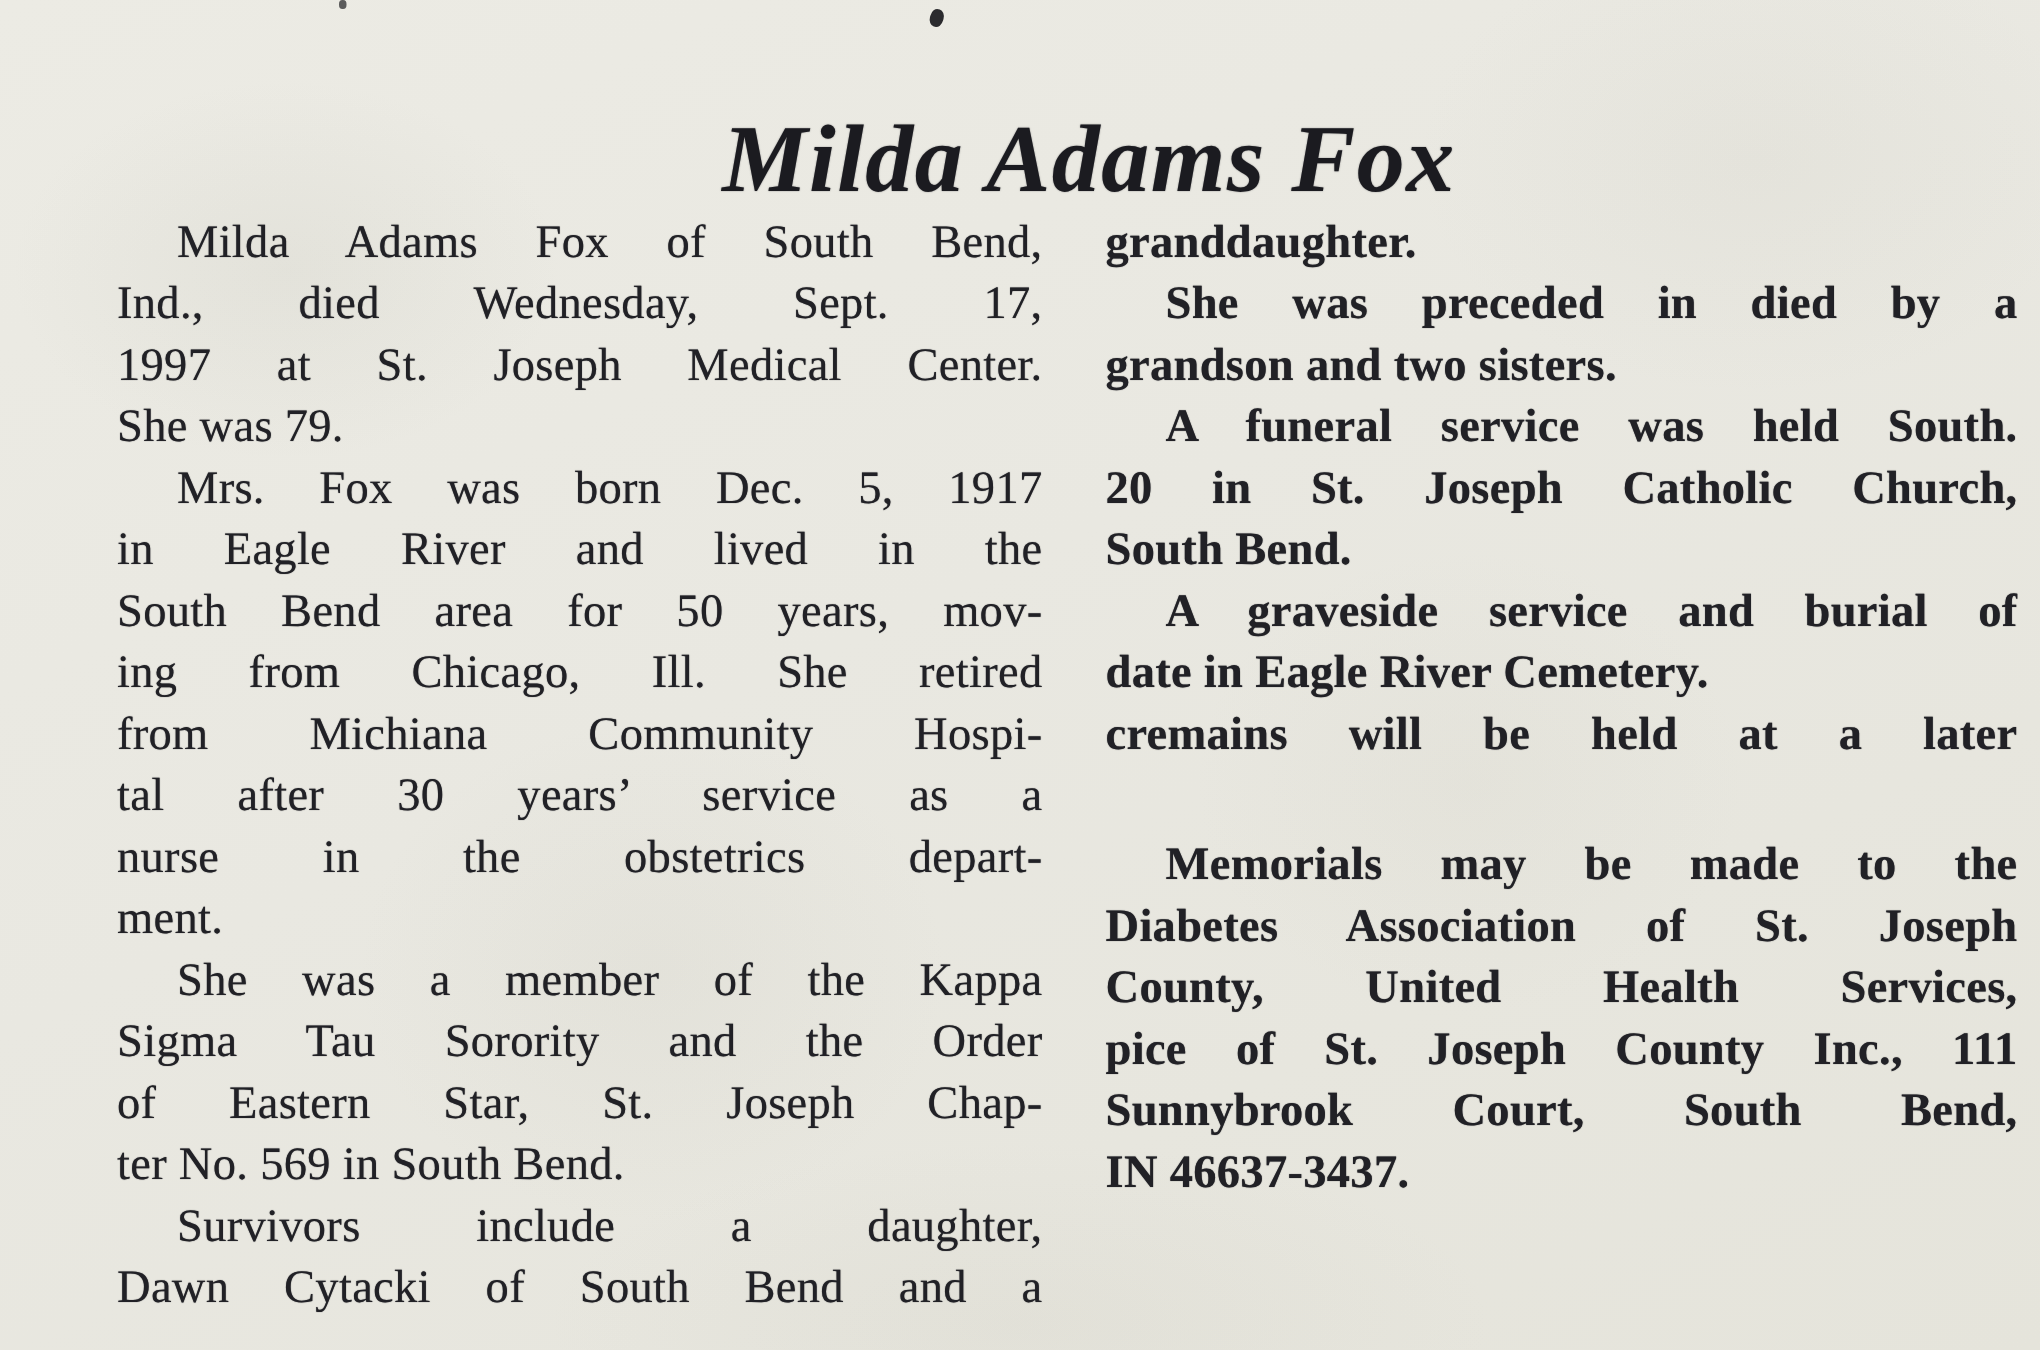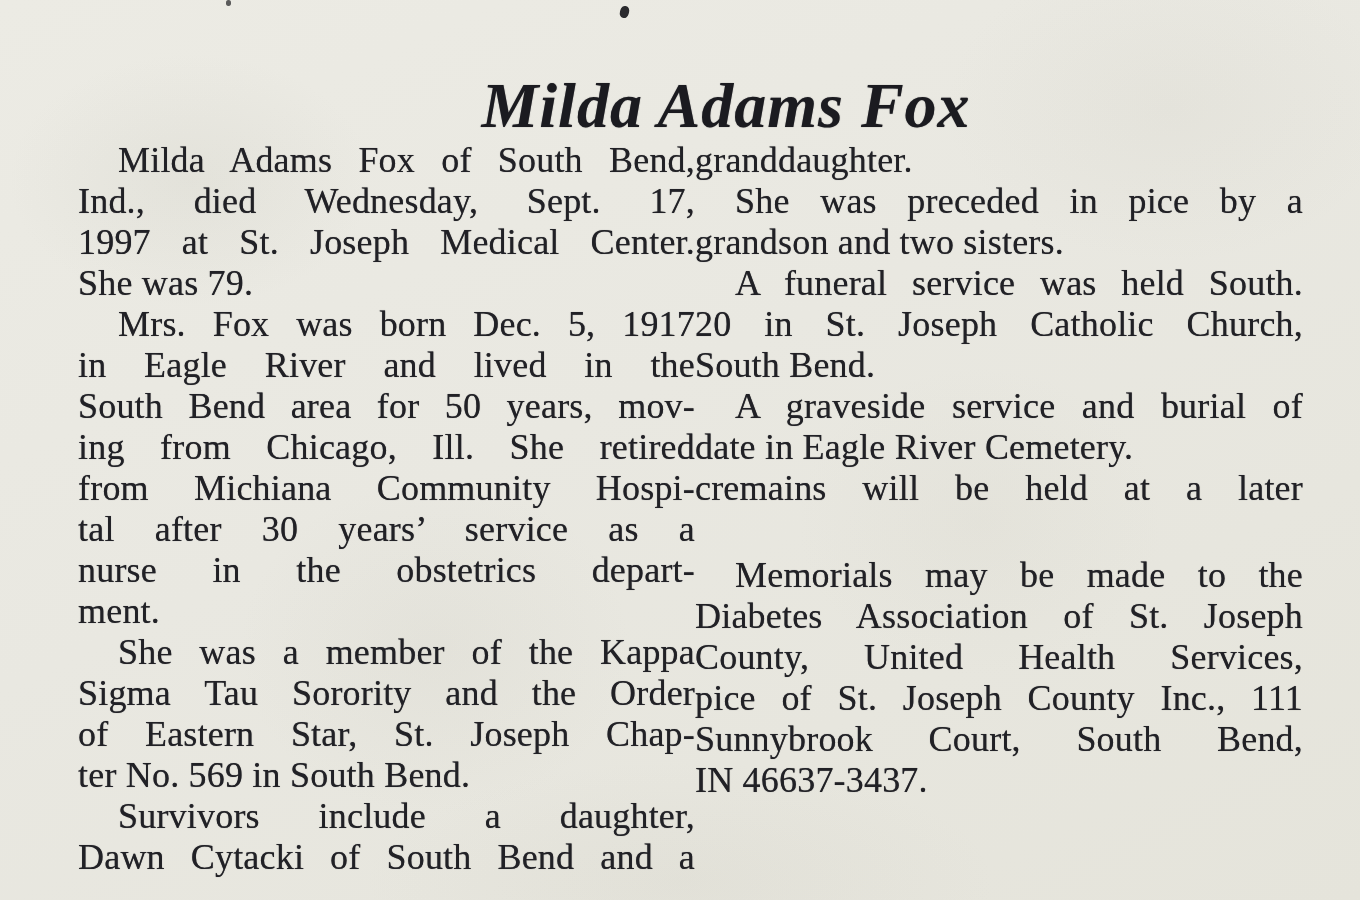--- a/index.html
+++ b/index.html
@@ -52,23 +52,23 @@
     color: #1b1b20;
     text-shadow: 0 0 1px rgba(27,27,32,0.55);
   }
   .columns {
     position: absolute;
     top: 140px;
     left: 78px;
     display: flex;
   }
   .col { width: 617px; }
-  .col.right-col { width: 608px; }
+  .col.right-col { margin-left: 42px; width: 608px; font-weight: bold; }
   .line {
-    font-size: 36px;
+    font-size: 31px;
     line-height: 41px;
     height: 41px;
     overflow: hidden;
     letter-spacing: 0.2px;
     white-space: normal;
     text-shadow: 0 0 0.7px rgba(27,27,32,0.7);
   }
   .line.justify { text-align: justify; }
   
   .line.justify::after {
@@ -113,21 +113,21 @@
         <div class="line">ment.</div>
         <div class="line justify indent">She was a member of the Kappa</div>
         <div class="line justify">Sigma Tau Sorority and the Order</div>
         <div class="line justify">of Eastern Star, St. Joseph Chap-</div>
         <div class="line">ter No. 569 in South Bend.</div>
         <div class="line justify indent">Survivors include a daughter,</div>
         <div class="line justify">Dawn Cytacki of South Bend and a</div>
       </div>
     <div class="col right-col">
         <div class="line">granddaughter.</div>
-        <div class="line justify indent">She was preceded in pice by a</div>
+        <div class="line justify indent">She was preceded in died by a</div>
         <div class="line">grandson and two sisters.</div>
         <div class="line justify indent">A funeral service was held South.</div>
         <div class="line justify">20 in St. Joseph Catholic Church,</div>
         <div class="line">South Bend.</div>
         <div class="line justify indent">A graveside service and burial of</div>
         <div class="line">date in Eagle River Cemetery.</div>
         <div class="line justify">cremains will be held at a later</div>
         <div class="line blank"></div>
         <div class="line justify indent">Memorials may be made to the</div>
         <div class="line justify">Diabetes Association of St. Joseph</div>

